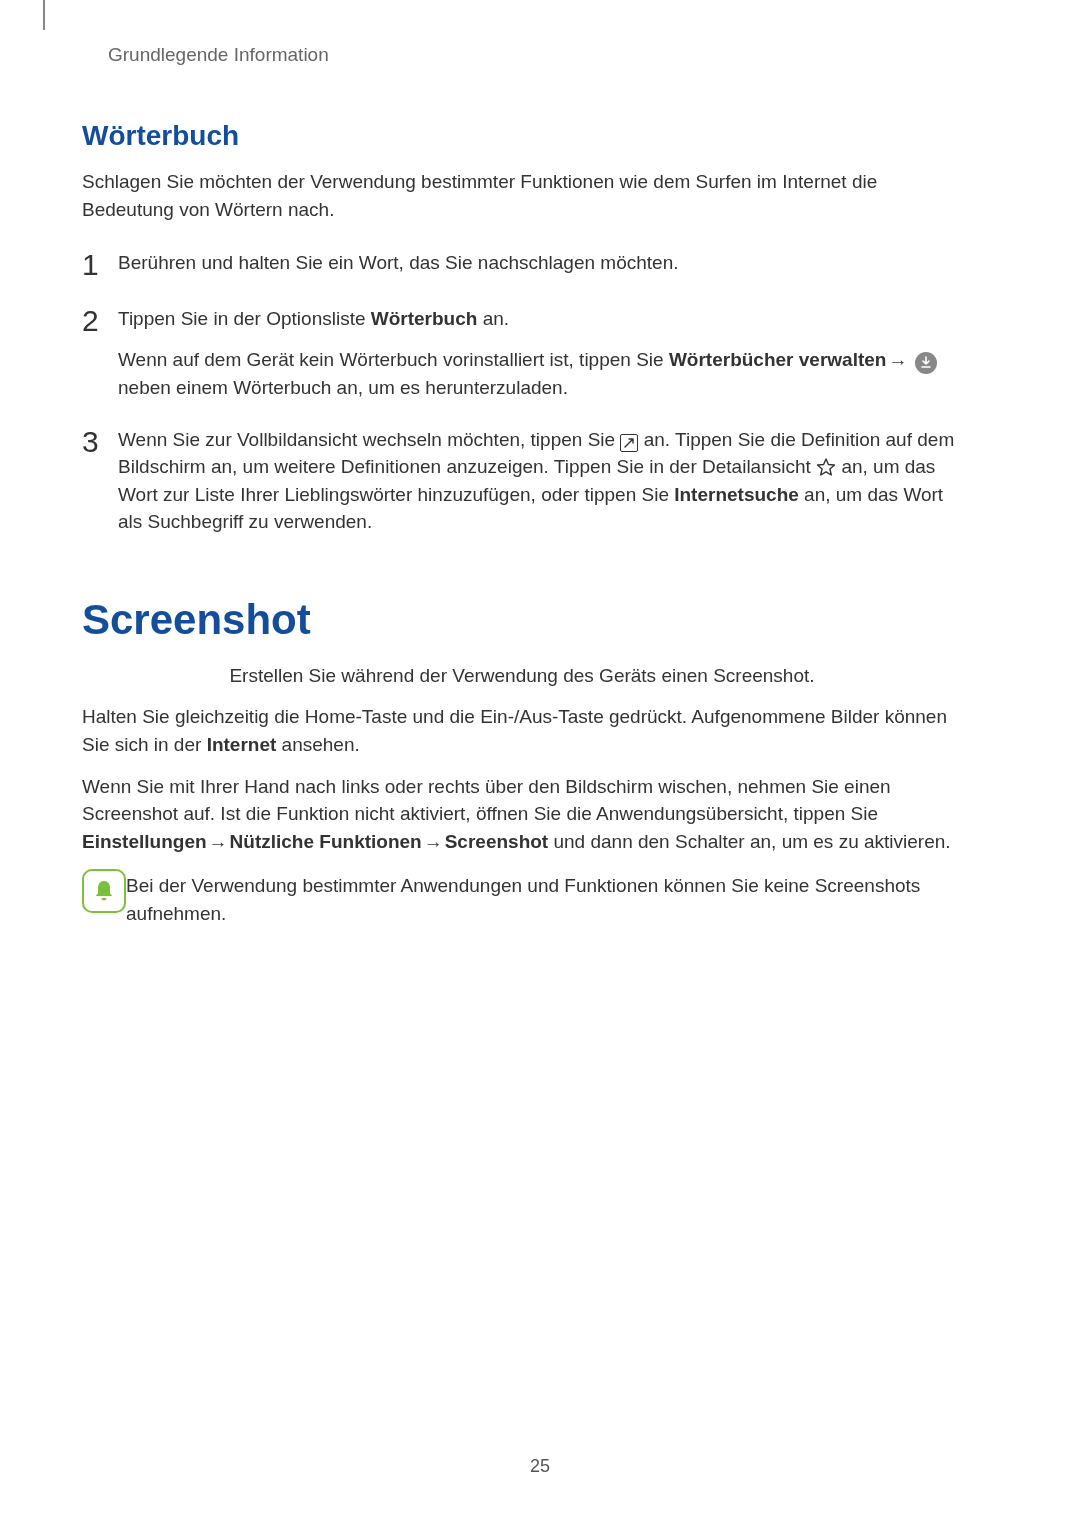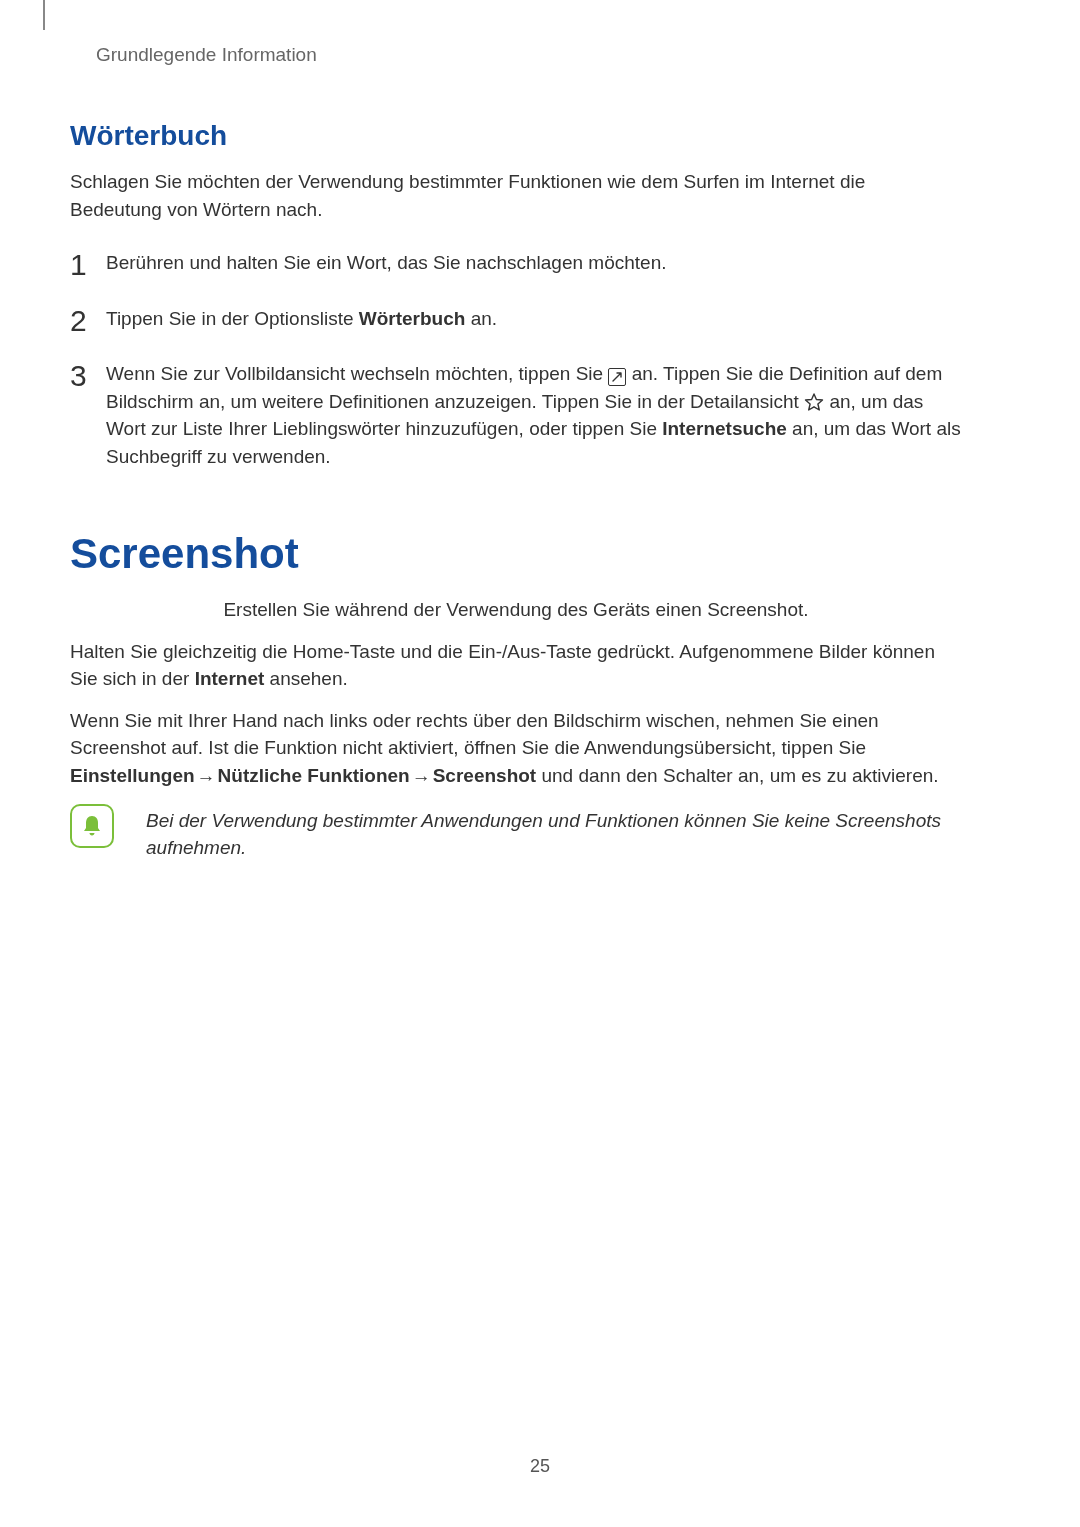--- a/index.html
+++ b/index.html
@@ -10,20 +10,21 @@
     body {
       width: 1080px;
       height: 1527px;
       background: #ffffff;
       font-family: "Segoe UI", Tahoma, Geneva, sans-serif;
       color: #333;
       position: relative;
     }
     .page {
       padding: 44px 118px 40px 70px;
+      margin-left: 12px;
     }
     .corner-mark {
       position: absolute;
       left: 43px;
       top: 0;
       width: 2px;
       height: 30px;
       background: #888;
     }
     .running-header {
@@ -125,23 +126,22 @@
       height: 20px;
       display: inline-block;
       vertical-align: -4px;
     }
     .arrow-sep {
       display: inline-block;
       padding: 0 2px;
     }
     .note-row {
       display: flex;
-      gap: 32px;
+      gap: 0;
       margin-top: 10px;
-      font-style: italic;
     }
     .note-body {
       flex: 1;
       font-size: 19px;
       line-height: 1.45;
       color: #333;
       padding-top: 3px;
     }
     .note-icon-wrap {
       width: 44px;
@@ -187,20 +187,29 @@
       <div class="step-body">
         <p>Berühren und halten Sie ein Wort, das Sie nachschlagen möchten.</p>
       </div>
     </div>
 
     <div class="step-row">
       <div class="step-num">2</div>
       <div class="step-body">
         <p>
           <span>Tippen Sie in der Optionsliste </span><strong>Wörterbuch</strong><span> an.</span>
+        </p>
+        <p>
+          <span>Wenn auf dem Gerät kein Wörterbuch vorinstalliert ist, tippen Sie </span><strong>Wörterbücher verwalten</strong><span class="arrow-sep"> → </span>
+          <span class="round-icon">
+            <svg viewBox="0 0 14 14">
+                <path d="M7 1 L7 8 M4 5 L7 8 L10 5 M3 11 L11 11" stroke="#fff" stroke-width="1.6" fill="none" stroke-linecap="round" stroke-linejoin="round"></path>
+              </svg>
+          </span>
+          <span> neben einem Wörterbuch an, um es herunterzuladen.</span>
         </p>
       </div>
     </div>
 
     <div class="step-row">
       <div class="step-num">3</div>
       <div class="step-body">
         <p>
           <span>Wenn Sie zur Vollbildansicht wechseln möchten, tippen Sie </span>
           <span class="square-icon">

